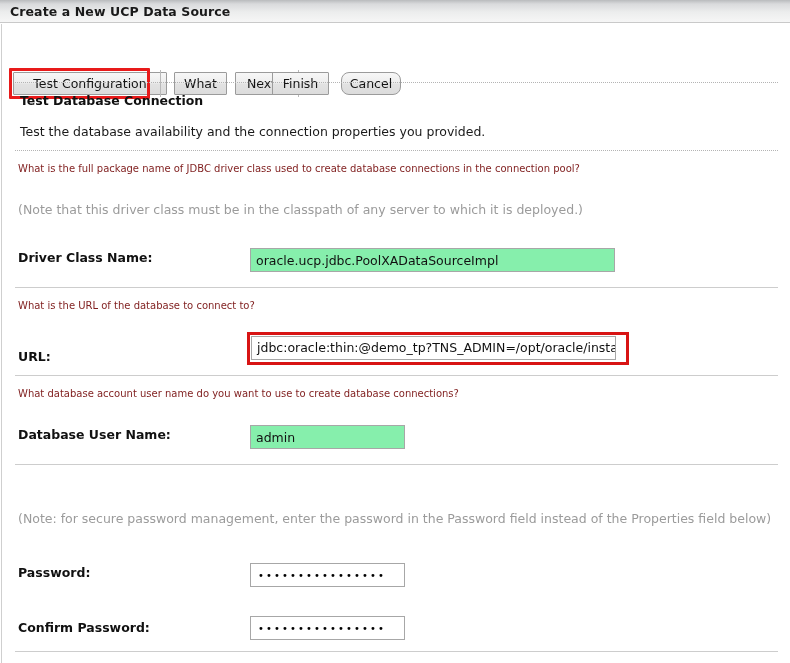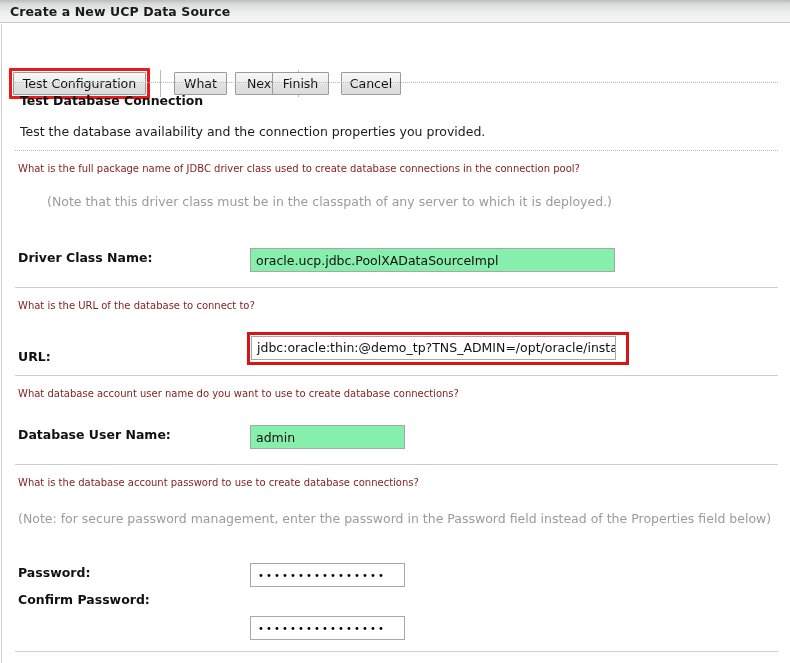--- a/index.html
+++ b/index.html
@@ -205,45 +205,45 @@
 
 <div class="window">
 
   <div class="titlebar">
     <div class="titlebar-text">Create a New UCP Data Source</div>
   </div>
 
   <div class="left-rule"></div>
 
   <div class="toolbar">
-    <button class="btn" style="left:13px; width:133px;">Test Configuration</button>
+    <button class="btn" style="left:13px; width:154px;">Test Configuration</button>
     <div class="btn-highlight" style="left:9px; width:141px; height:31px;"></div>
 
     <div class="vsep" style="left:160px;"></div>
 
     <button class="btn" style="left:174px; width:53px;">What</button>
 
     <button class="btn" style="left:235px; width:53px;">Next</button>
 
     <div class="vsep" style="left:298px;"></div>
 
     <button class="btn" style="left:274px; width:57px; left:272px;">Finish</button>
 
-    <button class="btn" style="left:341px; width:60px;">Cancel</button>
+    <button class="btn" style="left:341px; width:60px;border-radius:8px;">Cancel</button>
   </div>
 
   <div class="dotted-sep" style="left:15px; top:82px; width:763px;"></div>
 
   <div class="section-head" style="left:20px; top:93px;">Test Database Connection</div>
   <div class="section-sub" style="left:20px; top:124px;">Test the database availability and the connection properties you provided.</div>
 
   <div class="dotted-sep" style="left:15px; top:150px; width:763px;"></div>
 
   <div class="question" style="left:18px; top:163px;">What is the full package name of JDBC driver class used to create database connections in the connection pool?</div>
-  <div class="note" style="left:18px; top:194px;margin-left:29px;">(Note that this driver class must be in the classpath of any server to which it is deployed.)</div>
+  <div class="note" style="left:18px; top:202px;">(Note that this driver class must be in the classpath of any server to which it is deployed.)</div>
 
   <div class="field-label" style="left:18px; top:250px;text-align:center;">Driver Class Name:</div>
   <input class="txt" style="left: 250px; top: 248px; width: 365px;" type="text" value="oracle.ucp.jdbc.PoolXADataSourceImpl">
 
   <div class="solid-sep" style="left:15px; top:287px; width:763px;"></div>
 
   <div class="question" style="left:18px; top:300px;">What is the URL of the database to connect to?</div>
 
   <div class="field-label" style="left:18px; top:338px;margin-top:11px;">URL:</div>
   <div class="txt-clip" style="left:251px; top:336px; width:365px;">
@@ -253,28 +253,27 @@
 
   <div class="solid-sep" style="left:15px; top:375px; width:763px;"></div>
 
   <div class="question" style="left:18px; top:388px;">What database account user name do you want to use to create database connections?</div>
 
   <div class="field-label" style="left:18px; top:427px;">Database User Name:</div>
   <input class="txt" style="left: 250px; top: 425px; width: 155px;" type="text" value="admin">
 
   <div class="solid-sep" style="left:15px; top:464px; width:763px;"></div>
 
-  <div class="question" style="left:18px; top:477px;">What is the database account password to use to create database connections?</div>
   <div class="note" style="left:18px; top:511px;">(Note: for secure password management, enter the password in the Password field instead of the Properties field below)</div>
 
   <div class="field-label" style="left:18px; top:565px;">Password:</div>
   <div class="pw" style="left:250px; top:563px; width:155px;">
     <span>••••••••••••••••</span>
   </div>
 
-  <div class="field-label" style="left:18px; top:592px;">Confirm Password:</div>
+  <div class="field-label" style="left:18px; top:620px;">Confirm Password:</div>
   <div class="pw" style="left:250px; top:616px; width:155px;">
     <span>••••••••••••••••</span>
   </div>
 
   <div class="solid-sep" style="left:15px; top:651px; width:763px;"></div>
 
 </div>
 
 </body></html>

